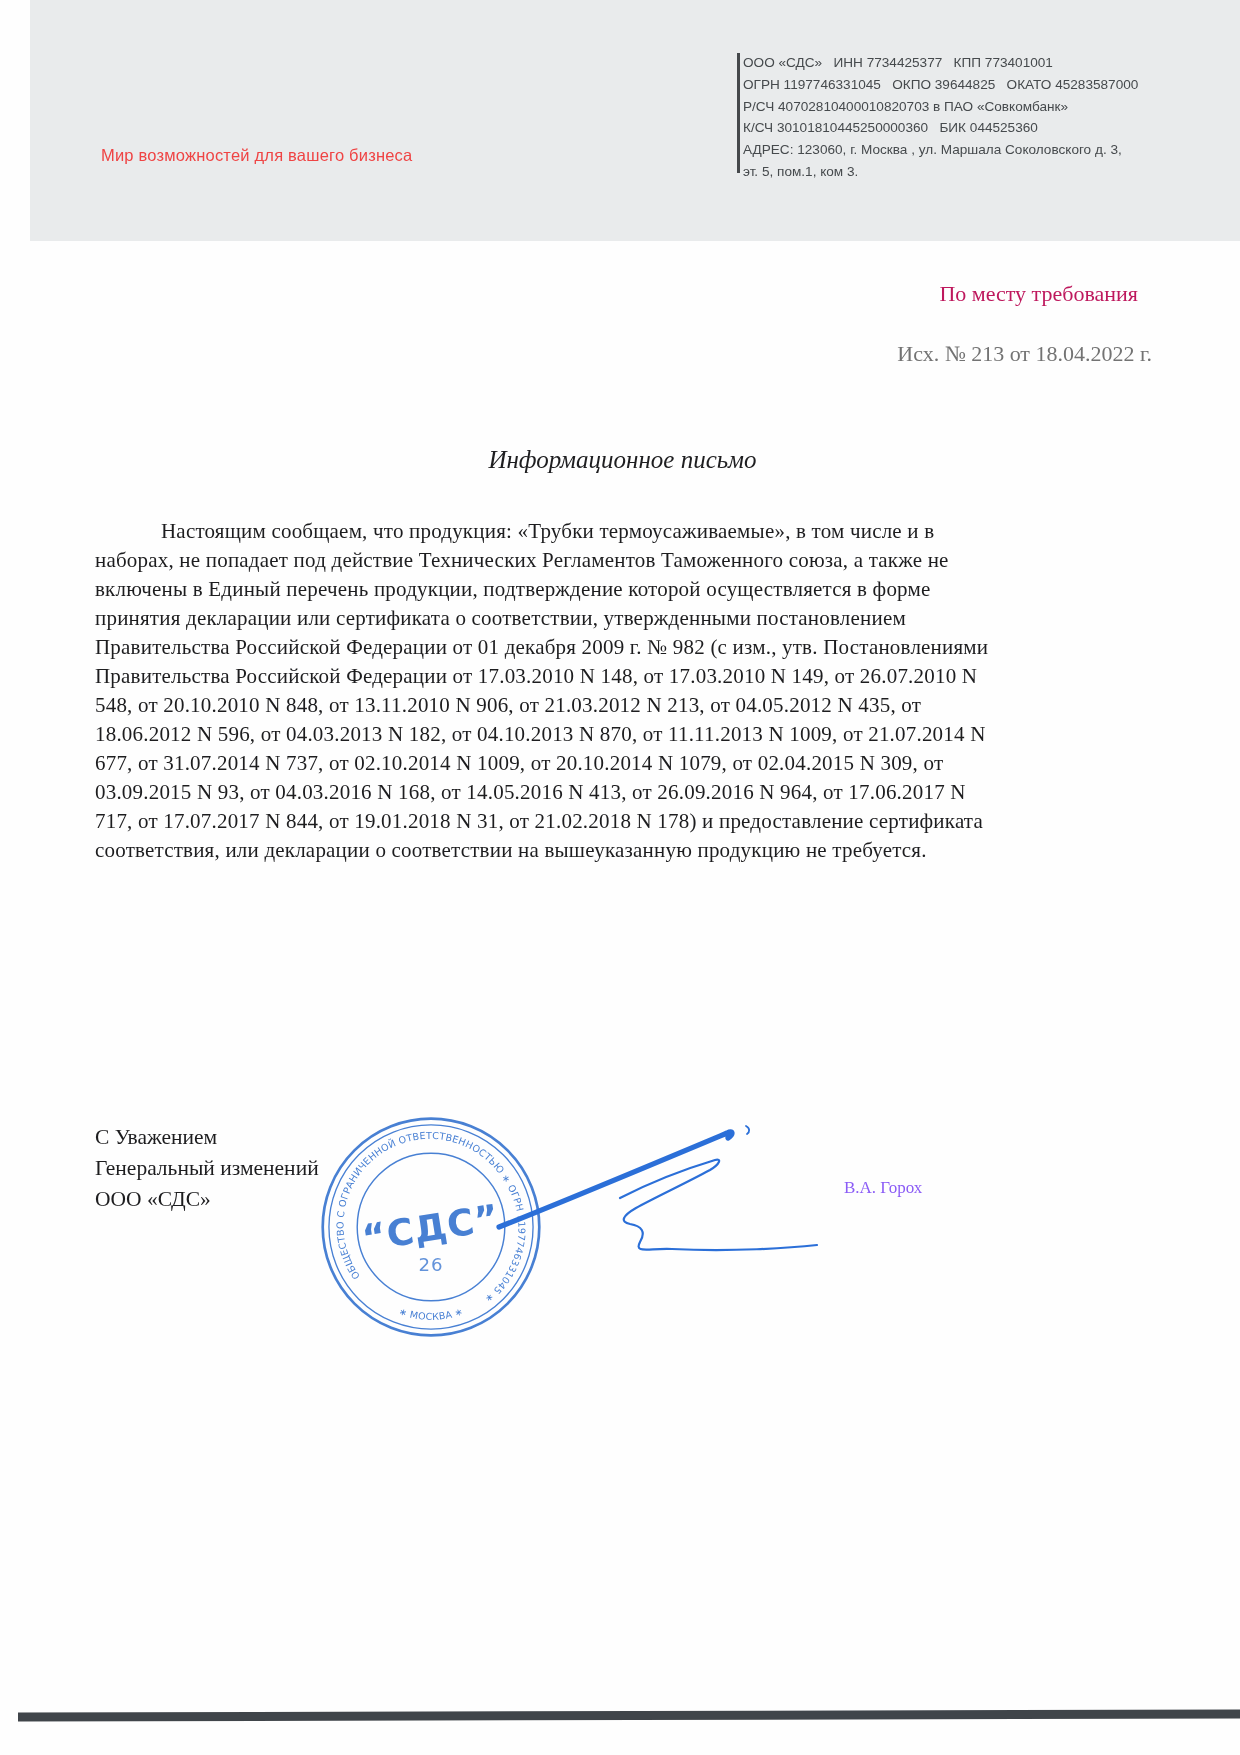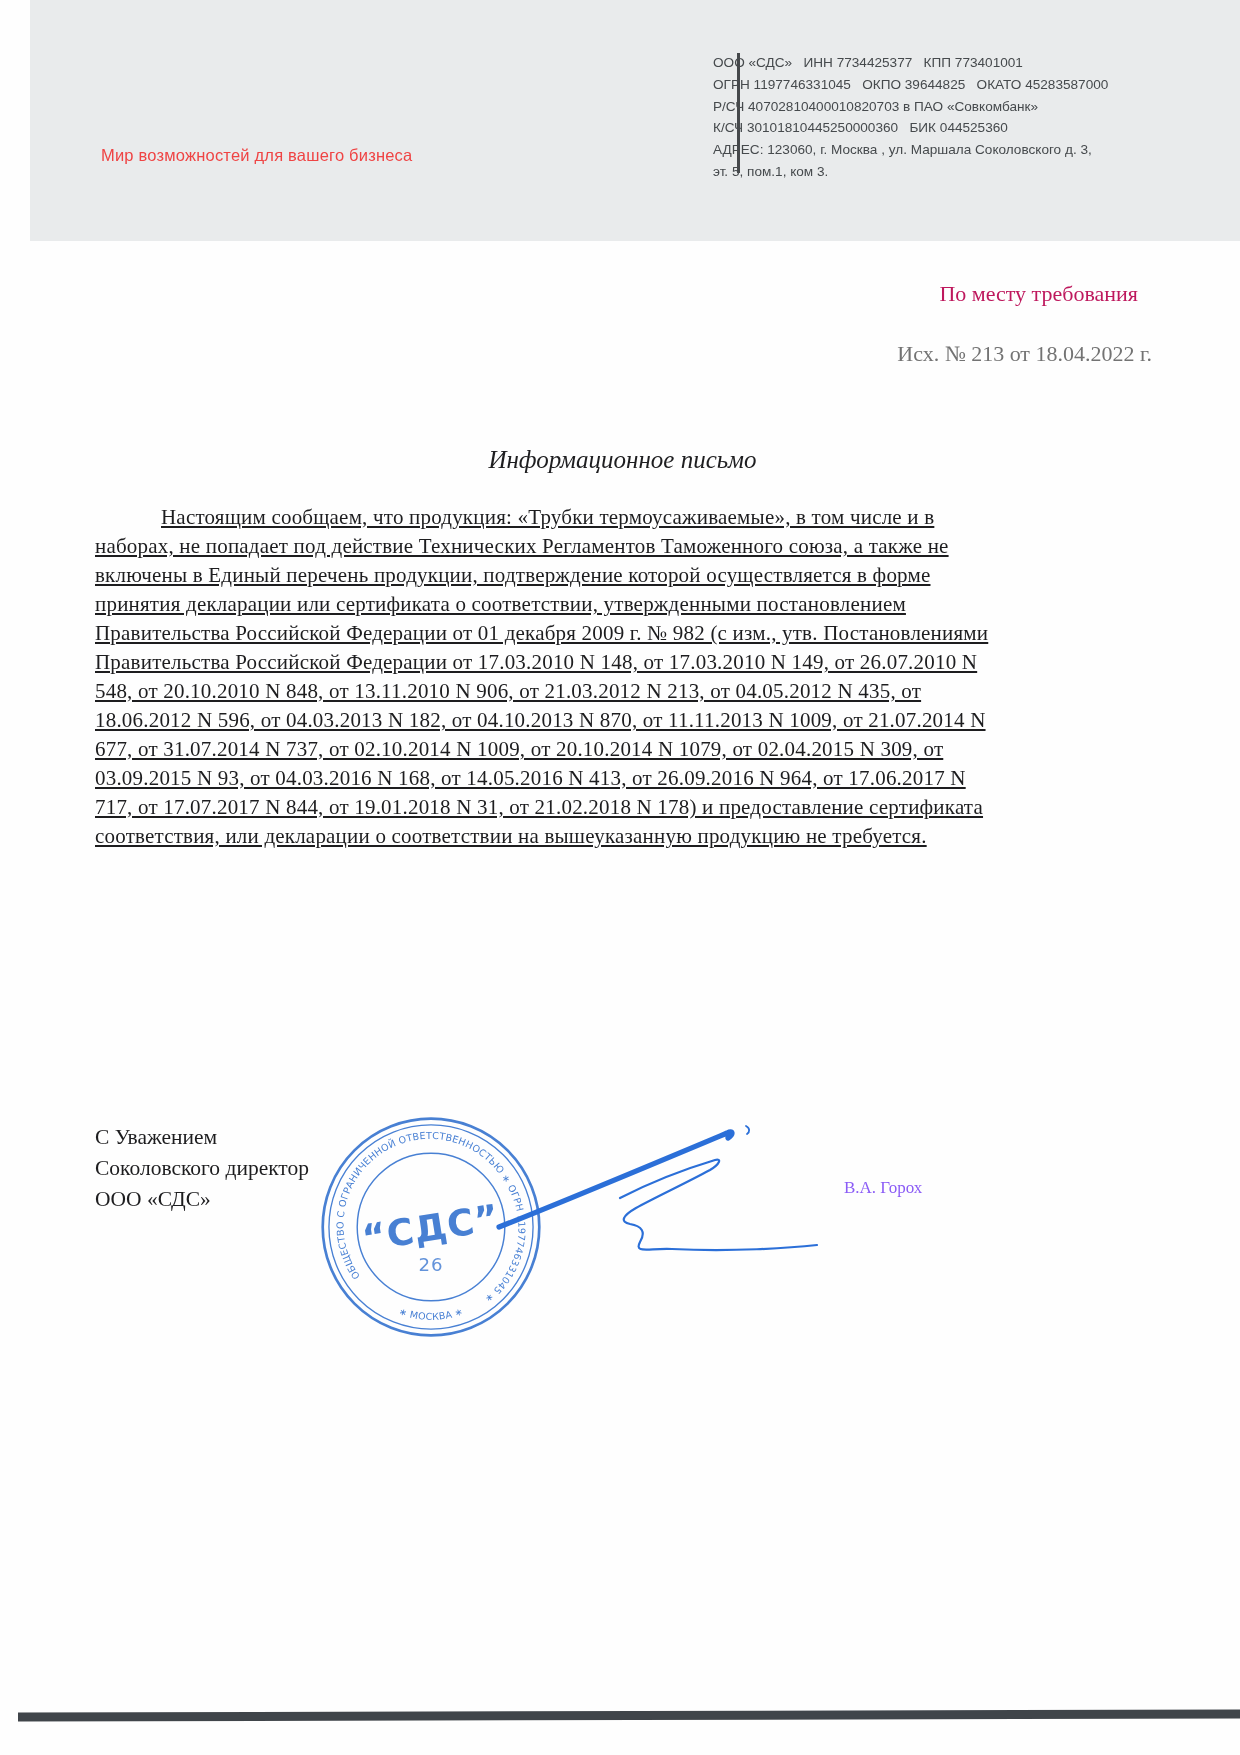--- a/index.html
+++ b/index.html
@@ -26,21 +26,21 @@
   .tagline {
     position:absolute; left:101px; top:146px;
     font-family:"Liberation Sans", sans-serif; font-size:16.5px;
     color:#ef4444; letter-spacing:0.2px;
   }
   .head-vrule {
     position:absolute; left:737px; top:53px; width:3px; height:120px;
     background:#45484b;
   }
   .company-info {
-    position:absolute; left:713px; top:52px; width:460px;
+    position:absolute; left:743px; top:52px; width:460px;
     font-family:"Liberation Sans", sans-serif; font-size:13.6px;
     line-height:21.8px; color:#464a4d; white-space:pre-wrap;
   }
   
   .recipient {
     position:absolute; right:102px; top:281px;
     font-size:22px; color:#be185d;
   }
   .ref-line {
     position:absolute; right:88px; top:341px;
@@ -48,21 +48,21 @@
   }
   .letter-title {
     position:absolute; left:95px; top:446px; width:1055px;
     text-align:center; font-size:25px; color:#1e1e20;font-style:italic;
   }
   .para {
     position:absolute; left:95px; width:1085px;
     font-size:21px; line-height:29px; letter-spacing:0.2px;
     white-space:pre-line; color:#1d1d1f;
   }
-  .para1 { top:503px; text-indent:66px;text-decoration:underline; }
+  .para1 { top:517px; text-indent:66px; }
   .para2 { top:878px; }
   .closing {
     position:absolute; left:95px; top:1122px;
     font-size:21.5px; line-height:31px; white-space:pre-line; color:#1d1d1f;
   }
   .signer-name {
     position:absolute; left:844px; top:1178px;
     font-size:17px; color:#8b5cf6;
   }
   
@@ -105,21 +105,21 @@
 Правительства Российской Федерации от 01 декабря 2009 г. № 982 (с изм., утв. Постановлениями
 Правительства Российской Федерации от 17.03.2010 N 148, от 17.03.2010 N 149, от 26.07.2010 N
 548, от 20.10.2010 N 848, от 13.11.2010 N 906, от 21.03.2012 N 213, от 04.05.2012 N 435, от
 18.06.2012 N 596, от 04.03.2013 N 182, от 04.10.2013 N 870, от 11.11.2013 N 1009, от 21.07.2014 N
 677, от 31.07.2014 N 737, от 02.10.2014 N 1009, от 20.10.2014 N 1079, от 02.04.2015 N 309, от
 03.09.2015 N 93, от 04.03.2016 N 168, от 14.05.2016 N 413, от 26.09.2016 N 964, от 17.06.2017 N
 717, от 17.07.2017 N 844, от 19.01.2018 N 31, от 21.02.2018 N 178) и предоставление сертификата
 соответствия, или декларации о соответствии на вышеуказанную продукцию не требуется.</div>
 
   <div class="closing">С Уважением
-Соколовского директор
+Генеральный изменений
 ООО «СДС»</div>
   <div class="signer-name">В.А. Горох</div>
 
   <svg class="stamp" viewBox="0 0 240 240">
     <g fill="none" stroke="#2f6fce">
       <circle cx="120" cy="120" r="113" stroke-width="2.8"></circle>
       <circle cx="120" cy="120" r="106.5" stroke-width="1.4"></circle>
       <circle cx="120" cy="120" r="77" stroke-width="1.5"></circle>
     </g>
     <defs>

